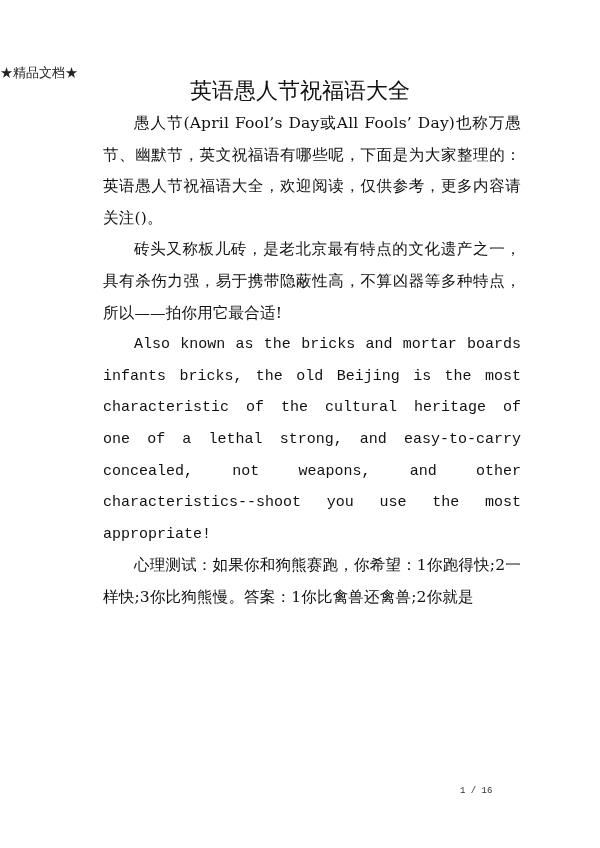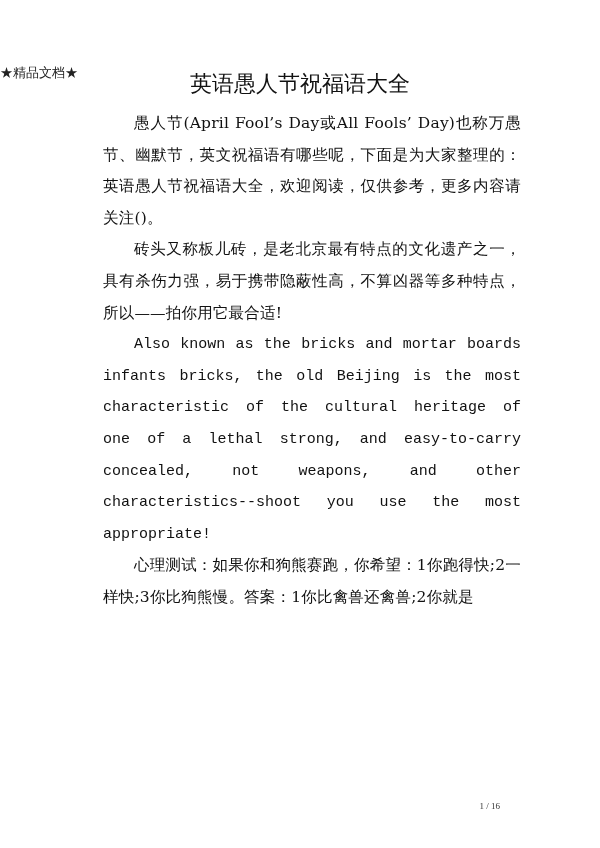--- a/index.html
+++ b/index.html
@@ -21,21 +21,21 @@
     left: 0;
     width: 600px;
     text-align: left;
     font-size: 13px;
     line-height: 20px;
     color: #222;
     margin-top: 20px;
   }
   .doc-title {
     position: absolute;
-    top: 69px;
+    top: 76px;
     left: 0;
     width: 600px;
     text-align: center;
     font-size: 22px;
     line-height: 30px;
     color: #111;
   }
   .body-text {
     position: absolute;
     left: 92px;
@@ -58,25 +58,24 @@
     word-spacing: 1px;
   }
   .para.heading {
     text-indent: 31px;
   }
   .page-number {
     position: absolute;
     top: 786px;
     left: 460px;
     width: 40px;
-    text-align: right;
+    text-align: left;
     font-size: 9px;
     color: #333;
-    font-family: Liberation Serif, serif;
-    margin-top: 15px;
+    font-family: Liberation Mono, monospace;
   }
 </style>
 </head>
 <body>
 
 <div class="header-mark">★精品文档★</div>
 
 <div class="doc-title">英语愚人节祝福语大全</div>
 
 <div class="body-text">

